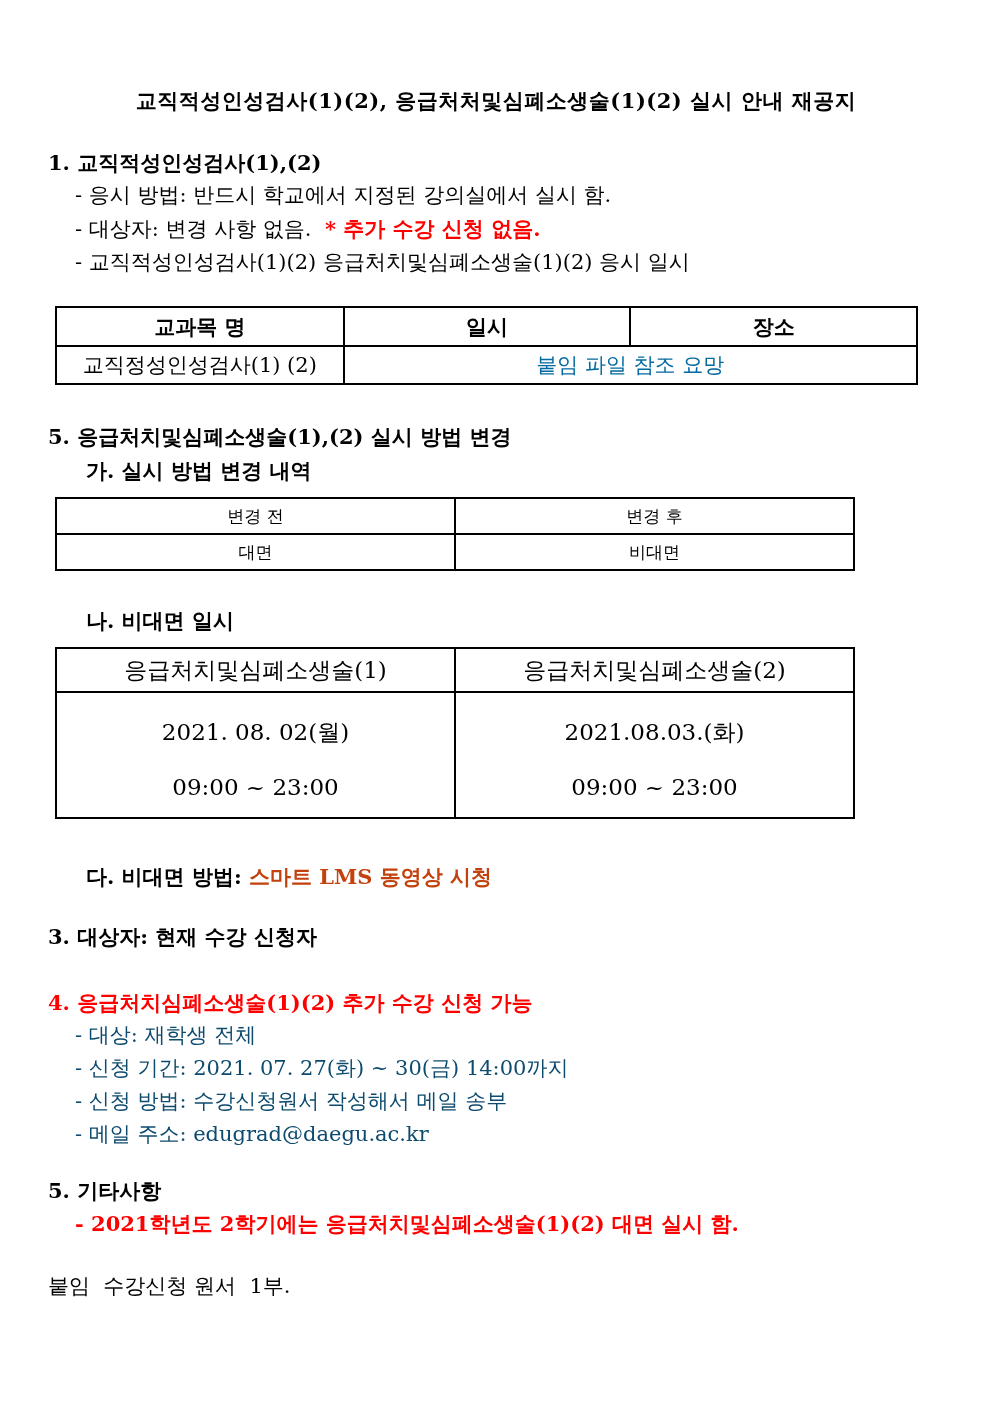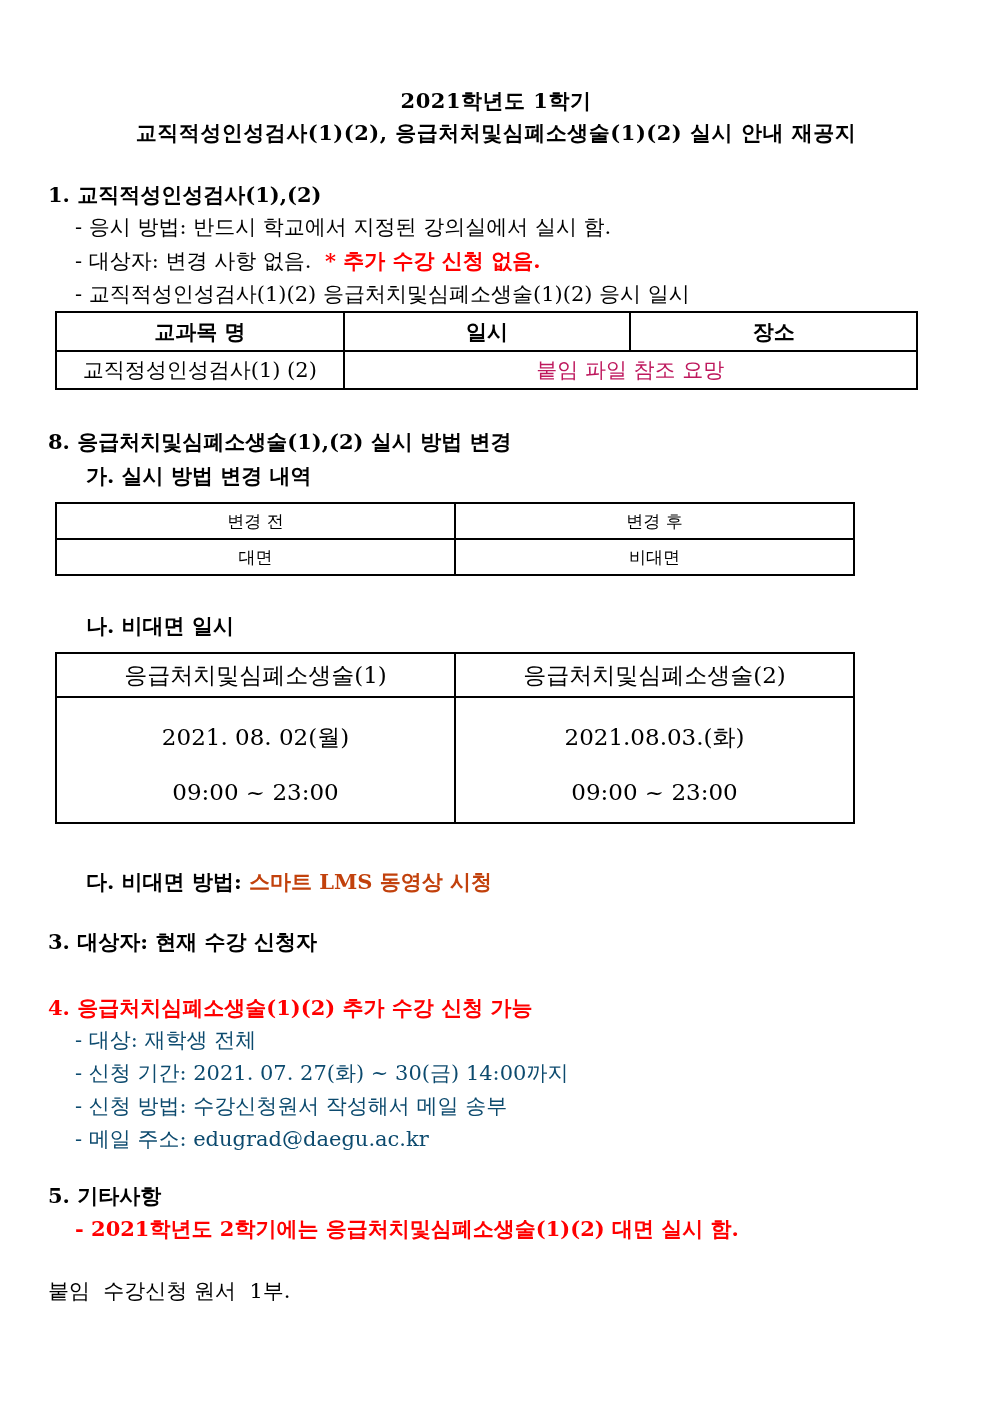--- a/index.html
+++ b/index.html
@@ -23,27 +23,27 @@
     word-break: break-all;
     line-height: 33px;
     letter-spacing: 0.5px;
   }
 
   .sec-heading { font-weight: bold; line-height: 32px; }
   .s1 { margin-top: 30px; }
   .sub-list { margin-left: 27px; }
   .sub-item { line-height: 33px; }
   .red  { color: #FF0000; font-weight: bold; }
-  .blue { color: #be185d; }
+  .blue { color: #0369a1; }
   .blue-bold { color: #c2410c; font-weight: bold; }
 
   table { border-collapse: collapse; table-layout: fixed; }
   td, th { border: 2px solid #000000; text-align: center; vertical-align: middle; }
 
-  .table1 { margin-top: 0; margin-left: 7px; width: 863px; }
+  .table1 { margin-top: 27px; margin-left: 7px; width: 863px; }
   .table1 th { font-weight: bold; height: 39px; font-size: 21px; }
   .table1 td { height: 38px; font-size: 21px; }
   .table1 .c1 { width: 33.4%; }
   .table1 .c2 { width: 33.3%; }
   .table1 .c3 { width: 33.3%; }
 
   .s2 { margin-top: 36px; }
   .sub-heading { font-weight: bold; margin-left: 38px; line-height: 32px; margin-top: 2px; }
 
   .table2 { margin-top: 10px; margin-left: 7px; width: 800px; }
@@ -66,21 +66,20 @@
   .s5 { margin-top: 24px; }
   .s5 .sub-item { font-weight: bold; }
   .attachment { margin-top: 30px; white-space: pre-wrap; line-height: 32px; }
 </style>
 </head>
 <body>
 
 <div class="doc">
 
   <div class="title-block">
-    <div class="title-line">2021학년도 1학기</div>
     <div class="title-line">교직적성인성검사(1)(2), 응급처처및심폐소생술(1)(2) 실시 안내 재공지</div>
   </div>
 
 
   <div class="s1">
     <div class="sec-heading">1. 교직적성인성검사(1),(2)</div>
     <div class="sub-list">
       <div class="sub-item">- 응시 방법: 반드시 학교에서 지정된 강의실에서 실시 함.</div>
       <div class="sub-item"><span>- 대상자: 변경 사항 없음.</span>&nbsp;&nbsp;<span class="red">* 추가 수강 신청 없음.</span></div>
       <div class="sub-item">- 교직적성인성검사(1)(2) 응급처치및심폐소생술(1)(2) 응시 일시</div>
@@ -95,21 +94,21 @@
       </tr>
       <tr>
         <td>교직정성인성검사(1) (2)</td>
         <td colspan="2" class="blue">붙임 파일 참조 요망</td>
       </tr>
     </tbody>
       </table>
   </div>
 
   <div class="s2">
-    <div class="sec-heading">8. 응급처치및심폐소생술(1),(2) 실시 방법 변경</div>
+    <div class="sec-heading">5. 응급처치및심폐소생술(1),(2) 실시 방법 변경</div>
     <div class="sub-heading">가. 실시 방법 변경 내역</div>
 
     <table class="table2">
       <tbody>
           <tr>
         <td class="half">변경 전</td>
         <td class="half">변경 후</td>
       </tr>
       <tr>
         <td>대면</td>

